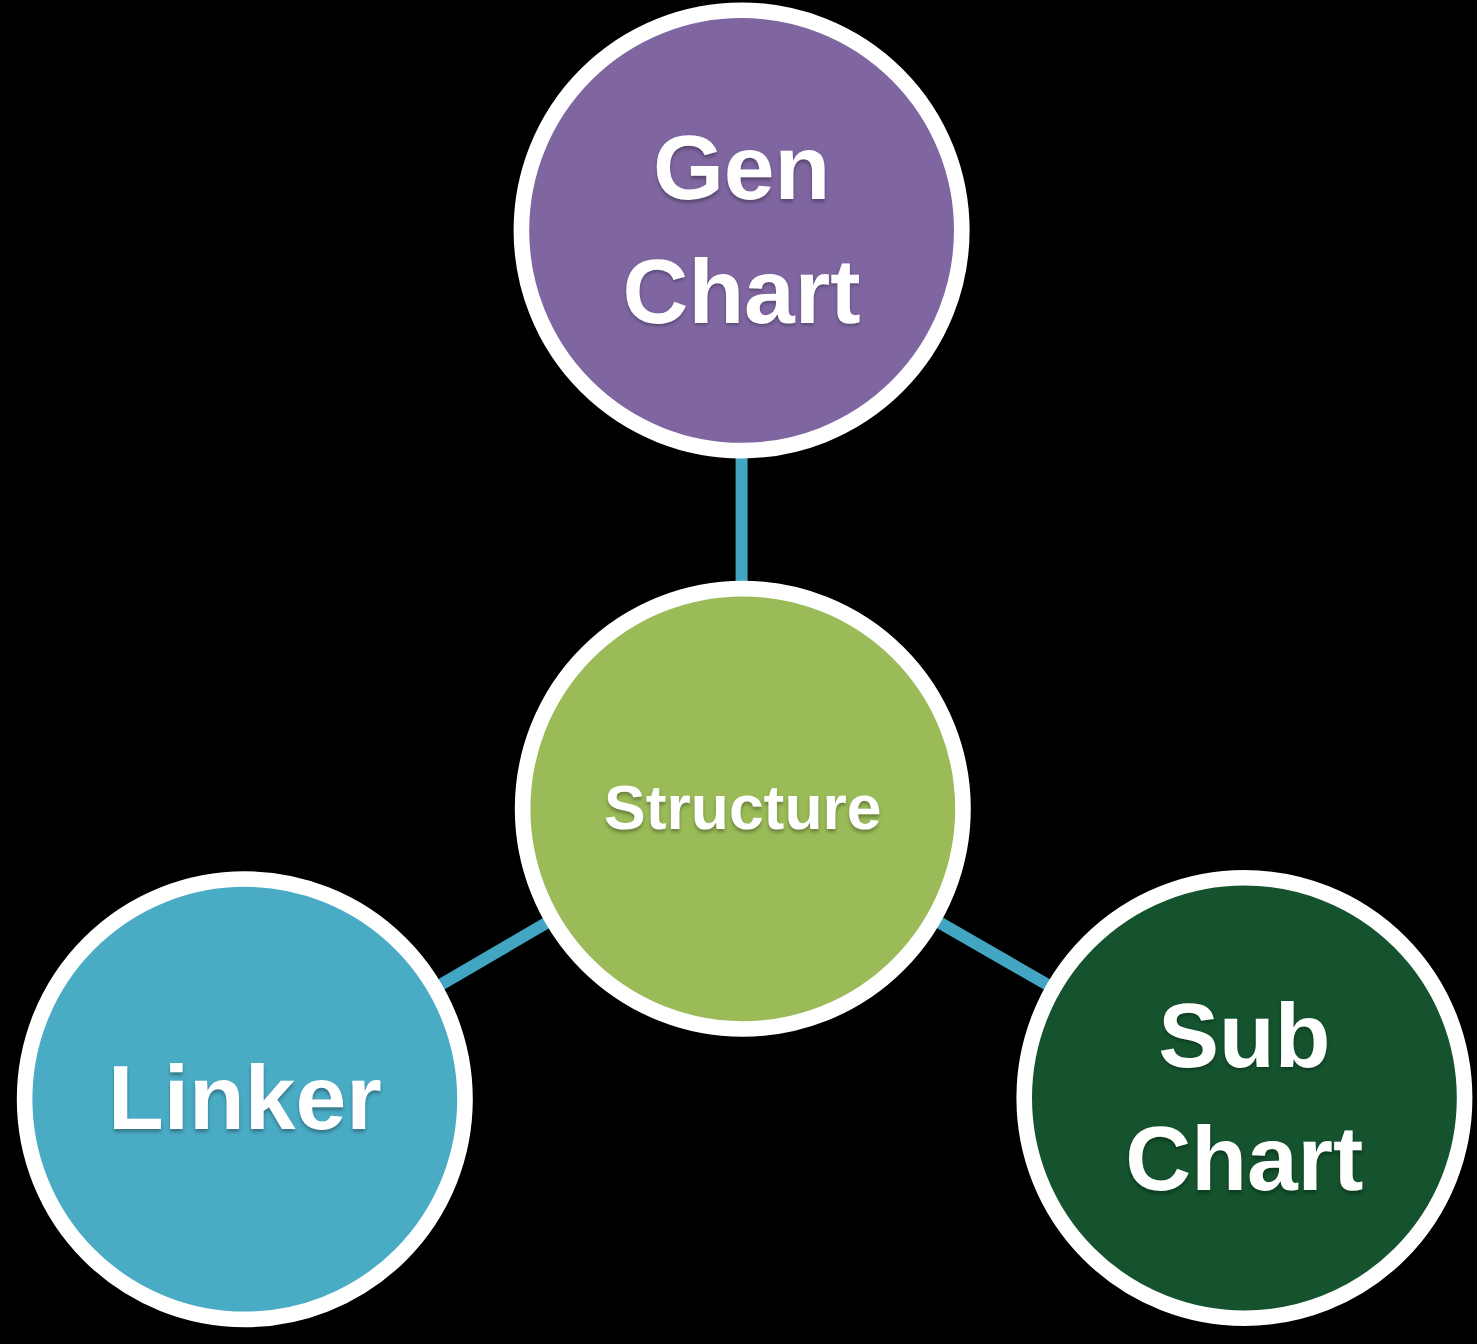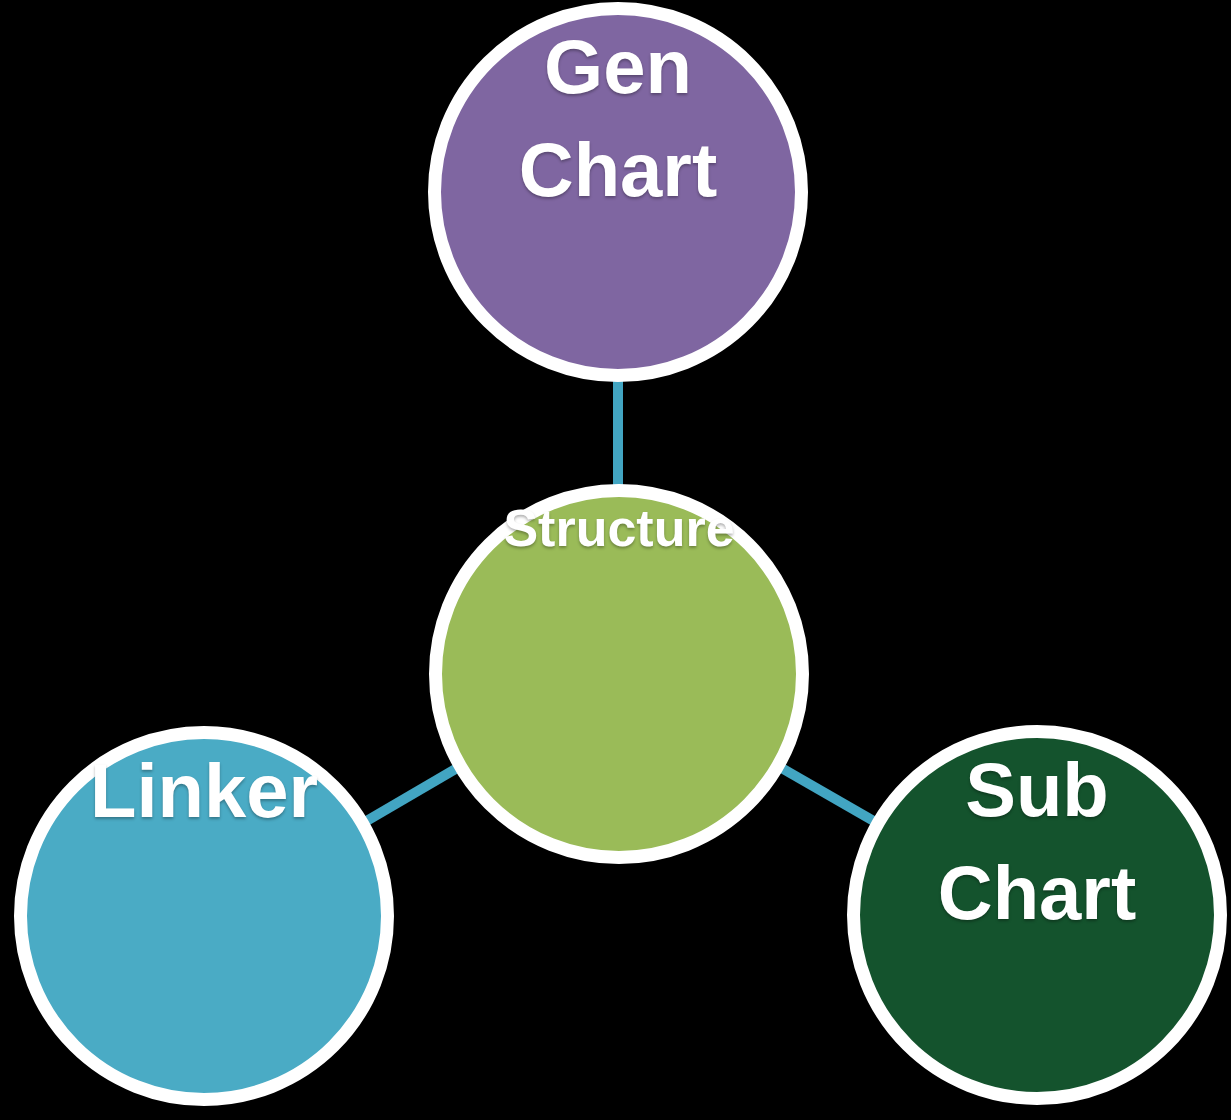--- a/index.html
+++ b/index.html
@@ -21,21 +21,21 @@
     width: 1231px;
     height: 1120px;
   }
   .node {
     position: absolute;
     width: 354px;
     height: 354px;
     border: 13px solid #fff;
     border-radius: 50%;
     display: flex;
-    align-items: flex-start;
+    align-items: center;
     justify-content: center;
     text-align: center;
     box-sizing: content-box;
   }
   .node-label {
     color: #fff;
     font-weight: bold;
     font-size: 76px;
     line-height: 1.36;
     white-space: pre-line;

